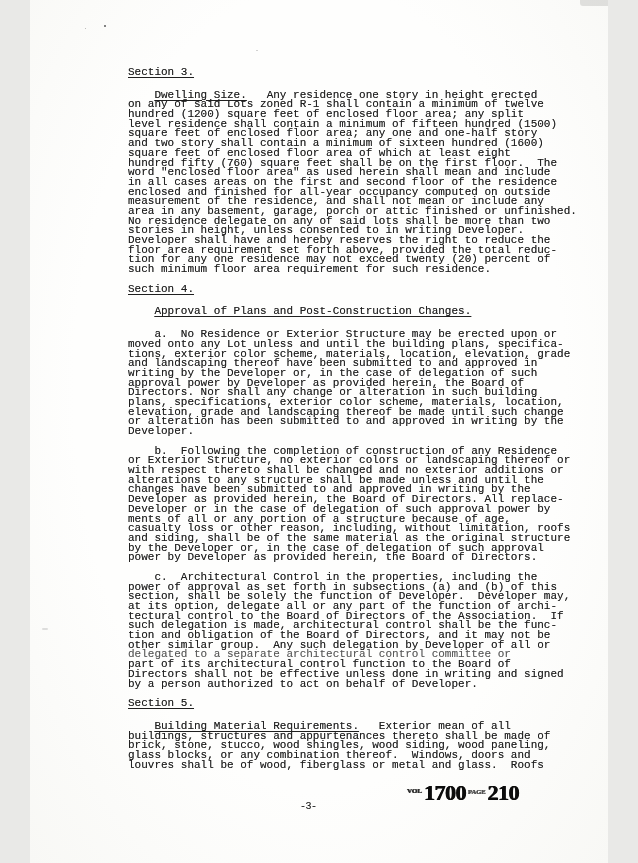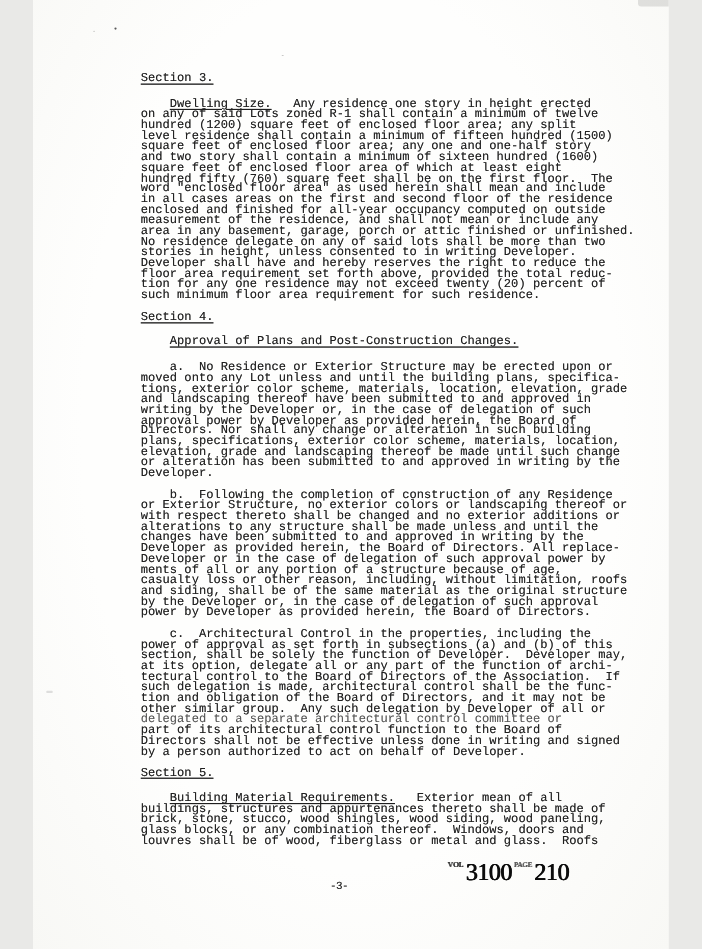--- a/index.html
+++ b/index.html
@@ -23,23 +23,23 @@
   .line{white-space:pre;height:9.7px;line-height:9.7px;}
   .u{text-decoration:underline;text-underline-offset:2px;text-decoration-thickness:1px;}
   .faded{color:rgba(45,45,45,0.5);filter:blur(0.4px);}
   .page-number{
     position:absolute;left:270px;top:801px;
     font-size:10px;letter-spacing:-0.5px;color:#2a2a2a;
     text-shadow:0 0 0.5px rgba(25,25,25,0.5);
   }
   .stamp{
     position:absolute;left:377px;top:783px;
-    display:flex;align-items:flex-start;
+    display:flex;align-items:center;
     font-family:"Liberation Serif","DejaVu Serif",serif;
-    font-weight:normal;color:#0c0c0c;
+    font-weight:bold;color:#0c0c0c;
     text-shadow:0.4px 0 0 #111,-0.3px 0 0 #111;
     filter:blur(0.2px);
   }
   .stamp .num{font-size:22px;line-height:19px;letter-spacing:-0.5px;}
   .stamp .lbl{font-size:7px;line-height:7px;margin:0 2px 3px 0;opacity:0.85;}
   .stamp .lbl.pg{margin:0 2px 3px 2px;font-size:6.5px;opacity:0.7;}
   .speck{position:absolute;background:#5a5a5a;border-radius:50%;}
   .s1{left:74px;top:25px;width:2px;height:2px;}
   .s2{left:55px;top:28px;width:1px;height:1px;opacity:.5;}
   .s3{left:226px;top:50px;width:2px;height:1px;opacity:.35;}
@@ -140,17 +140,17 @@
         <div class="line"><span>brick, stone, stucco, wood shingles, wood siding, wood paneling,</span></div>
         <div class="line"><span>glass blocks, or any combination thereof.  Windows, doors and</span></div>
         <div class="line"><span>louvres shall be of wood, fiberglass or metal and glass.  Roofs</span></div>
       </div>
     </div>
 
   <div class="page-number">-3-</div>
 
   <div class="stamp">
     <span class="lbl">VOL</span>
-    <span class="num">3100</span>
+    <span class="num">1700</span>
     <span class="lbl pg">PAGE</span>
     <span class="num">210</span>
   </div>
 </div>
 
 </body></html>

